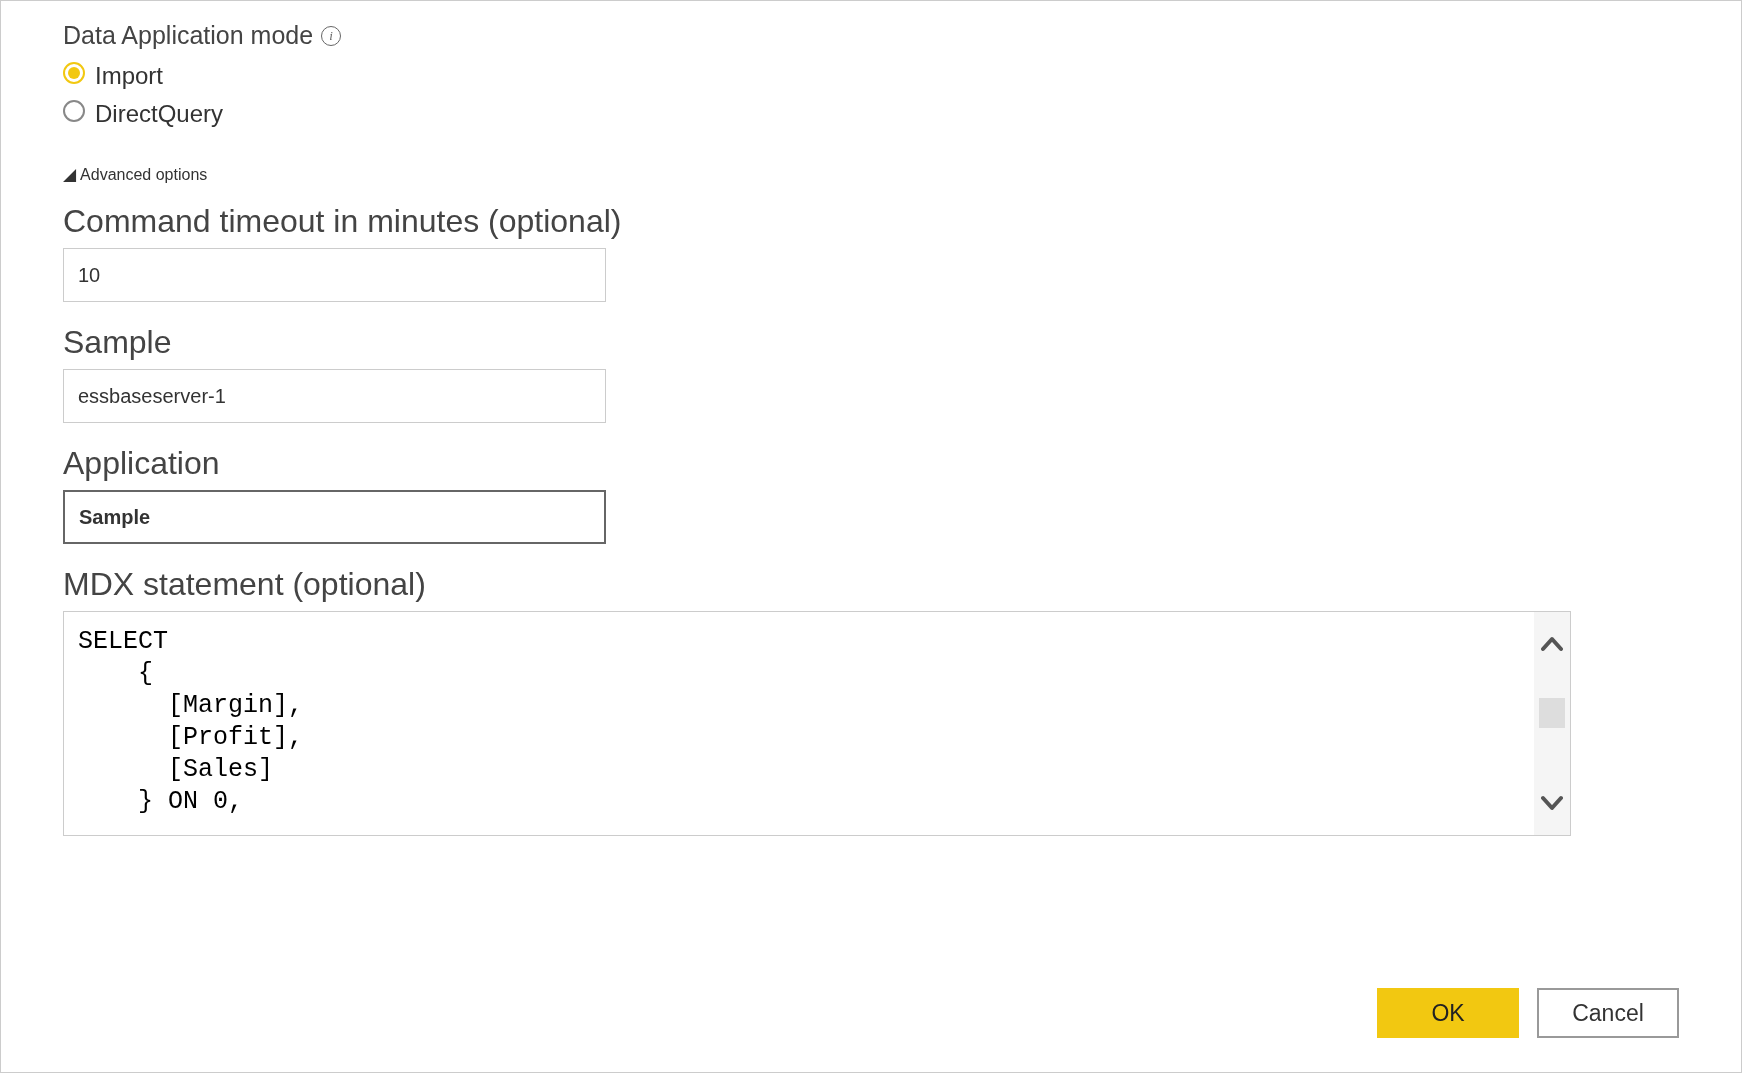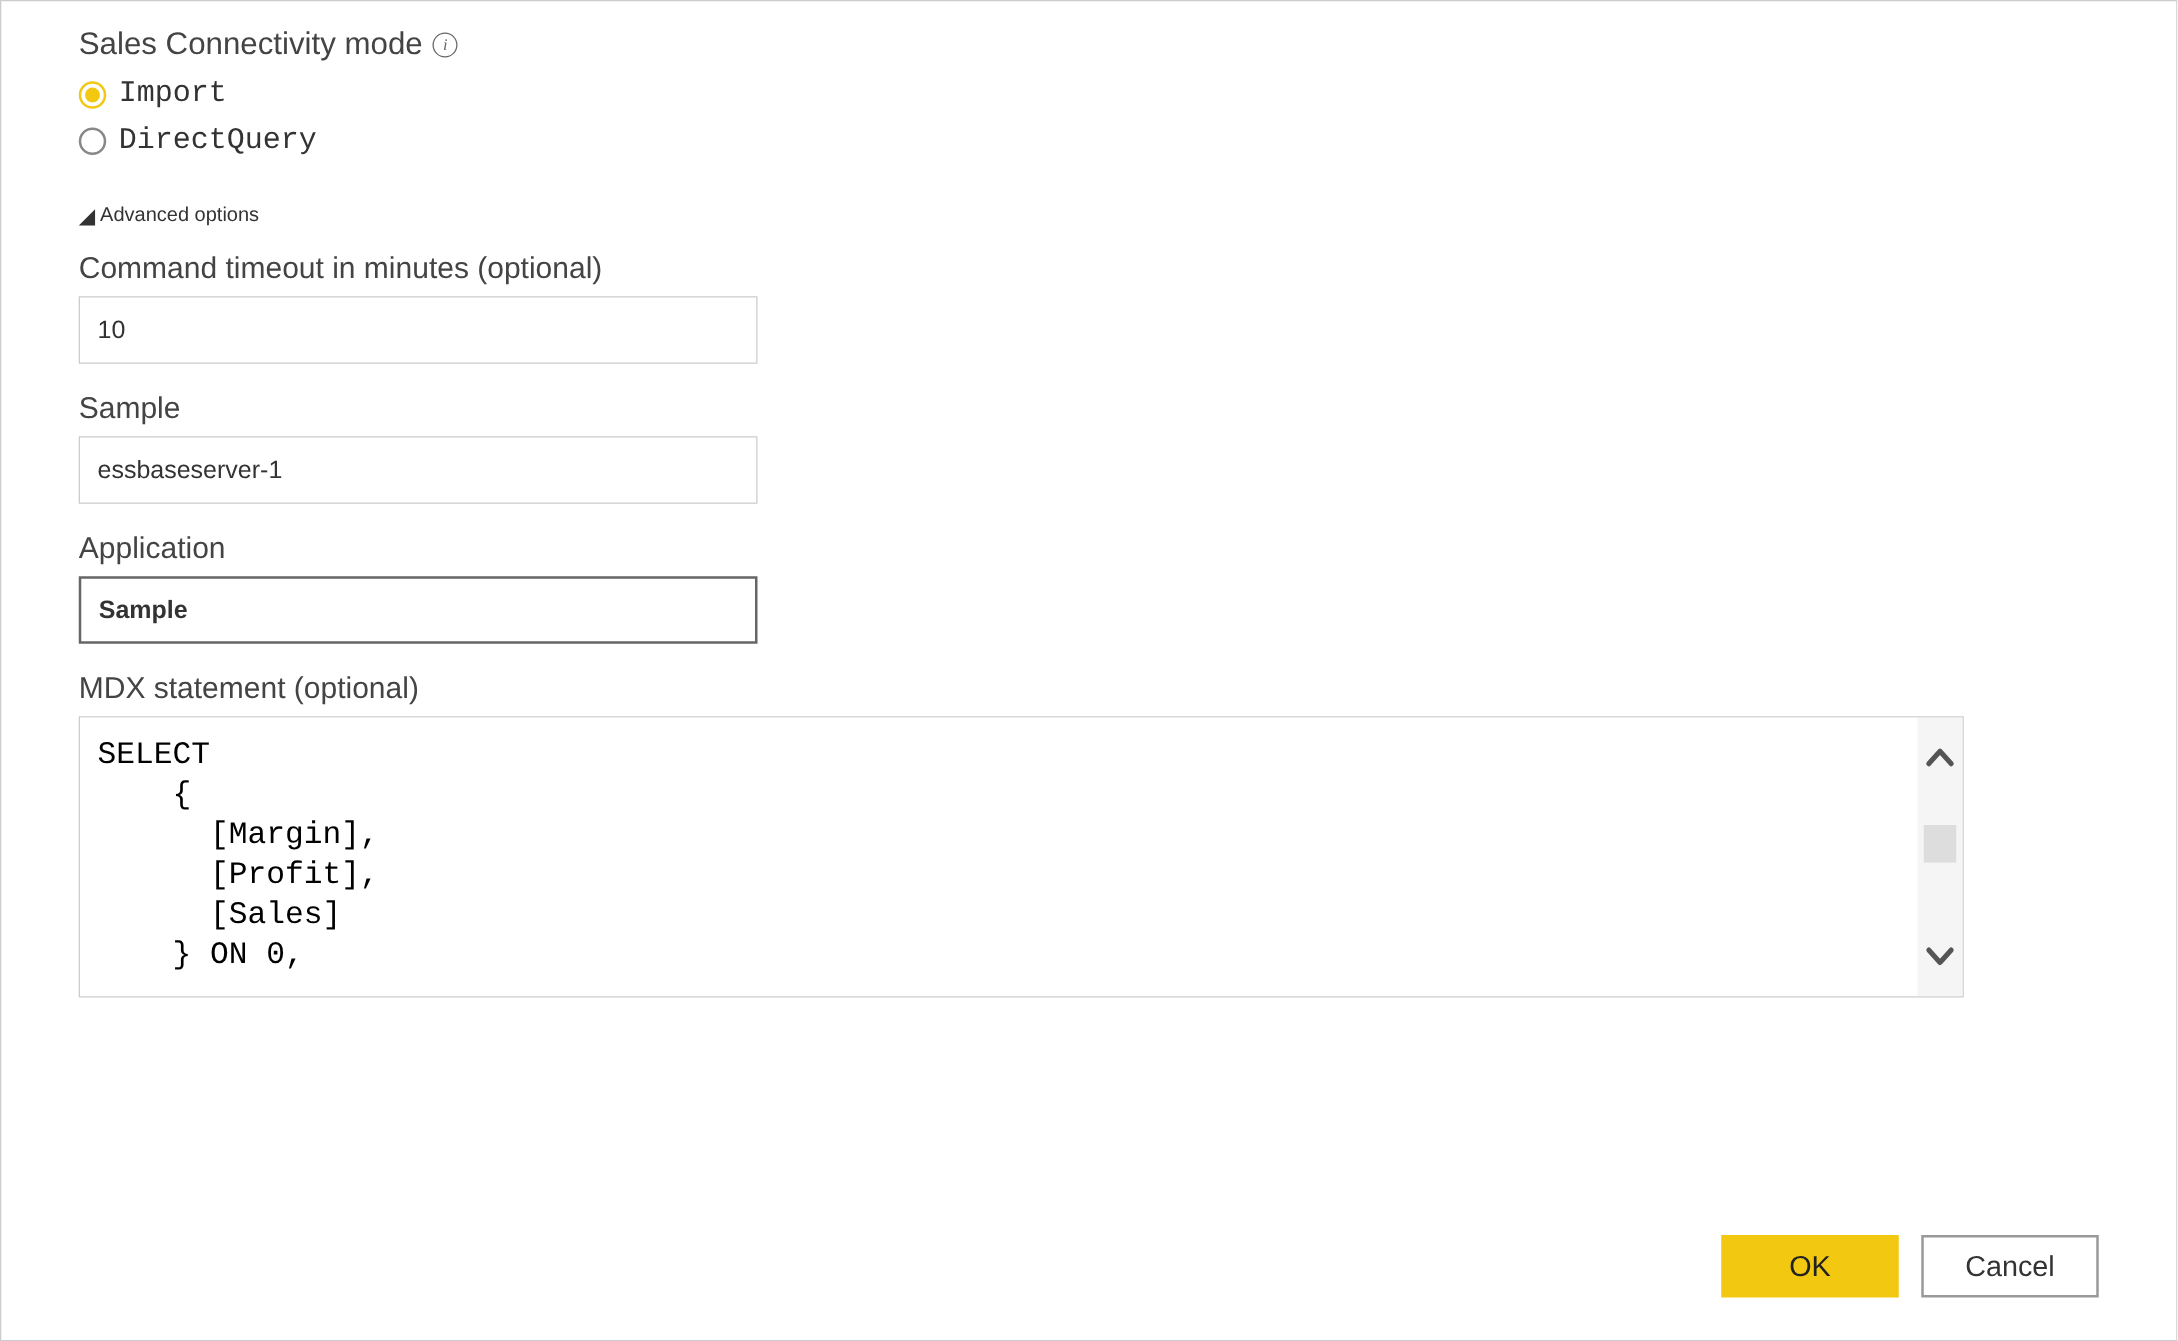--- a/index.html
+++ b/index.html
@@ -41,25 +41,23 @@
       font-style: italic;
       font-family: Georgia, serif;
       color: #666;
       line-height: 1;
     }
     .radio-group {
       margin-bottom: 36px;
     }
     .radio-option {
       display: flex;
-      align-items: center;
       gap: 10px;
       margin-bottom: 10px;
       cursor: pointer;
-      font-family: Liberation Mono, monospace;
     }
     .radio-circle {
       width: 22px;
       height: 22px;
       border: 2px solid #888;
       border-radius: 50%;
       display: inline-flex;
       align-items: center;
       justify-content: center;
       flex-shrink: 0;
@@ -82,21 +80,21 @@
       align-items: center;
       gap: 4px;
       margin-bottom: 18px;
       cursor: pointer;
     }
     .advanced-label {
       font-size: 16px;
       color: #333;
     }
     .field-label {
-      font-size: 24px;
+      font-size: 32px;
       color: #444;
       margin-bottom: 8px;
     }
     .text-input {
       width: 543px;
       height: 54px;
       border: 1px solid #ccc;
       padding: 0 14px;
       font-size: 20px;
       font-family: inherit;
@@ -184,21 +182,21 @@
       border: 2px solid #999;
       color: #333;
     }
   </style>
 </head>
 <body>
 
 <div class="dialog">
 
   <div class="section-title">
-    <span>Sales Connectivity mode</span>
+    <span>Data Application mode</span>
     <span class="info-icon">i</span>
   </div>
 
   <div class="radio-group">
     <div class="radio-option">
       <span class="radio-circle selected">
         <span class="radio-dot"></span>
       </span>
       <span class="radio-label">Import</span>
     </div>

